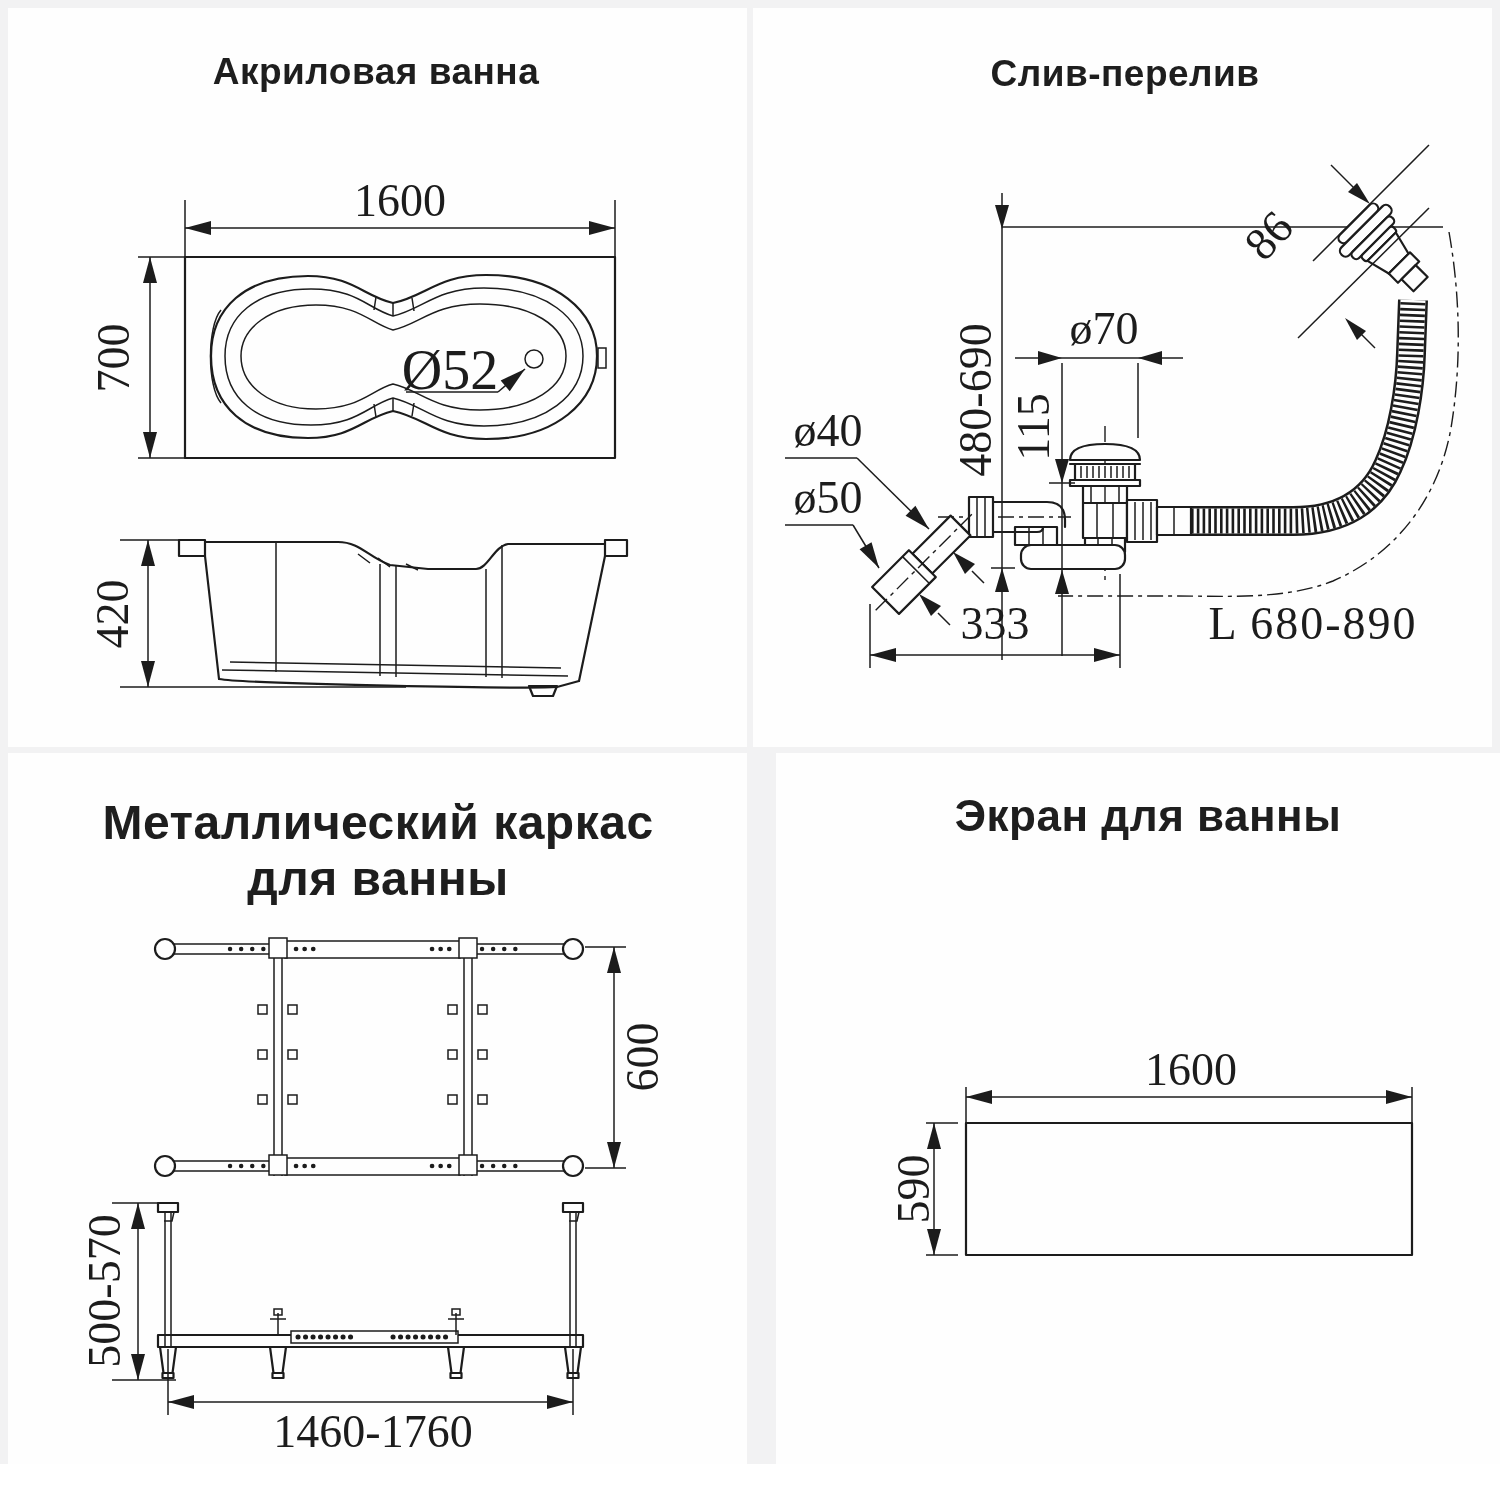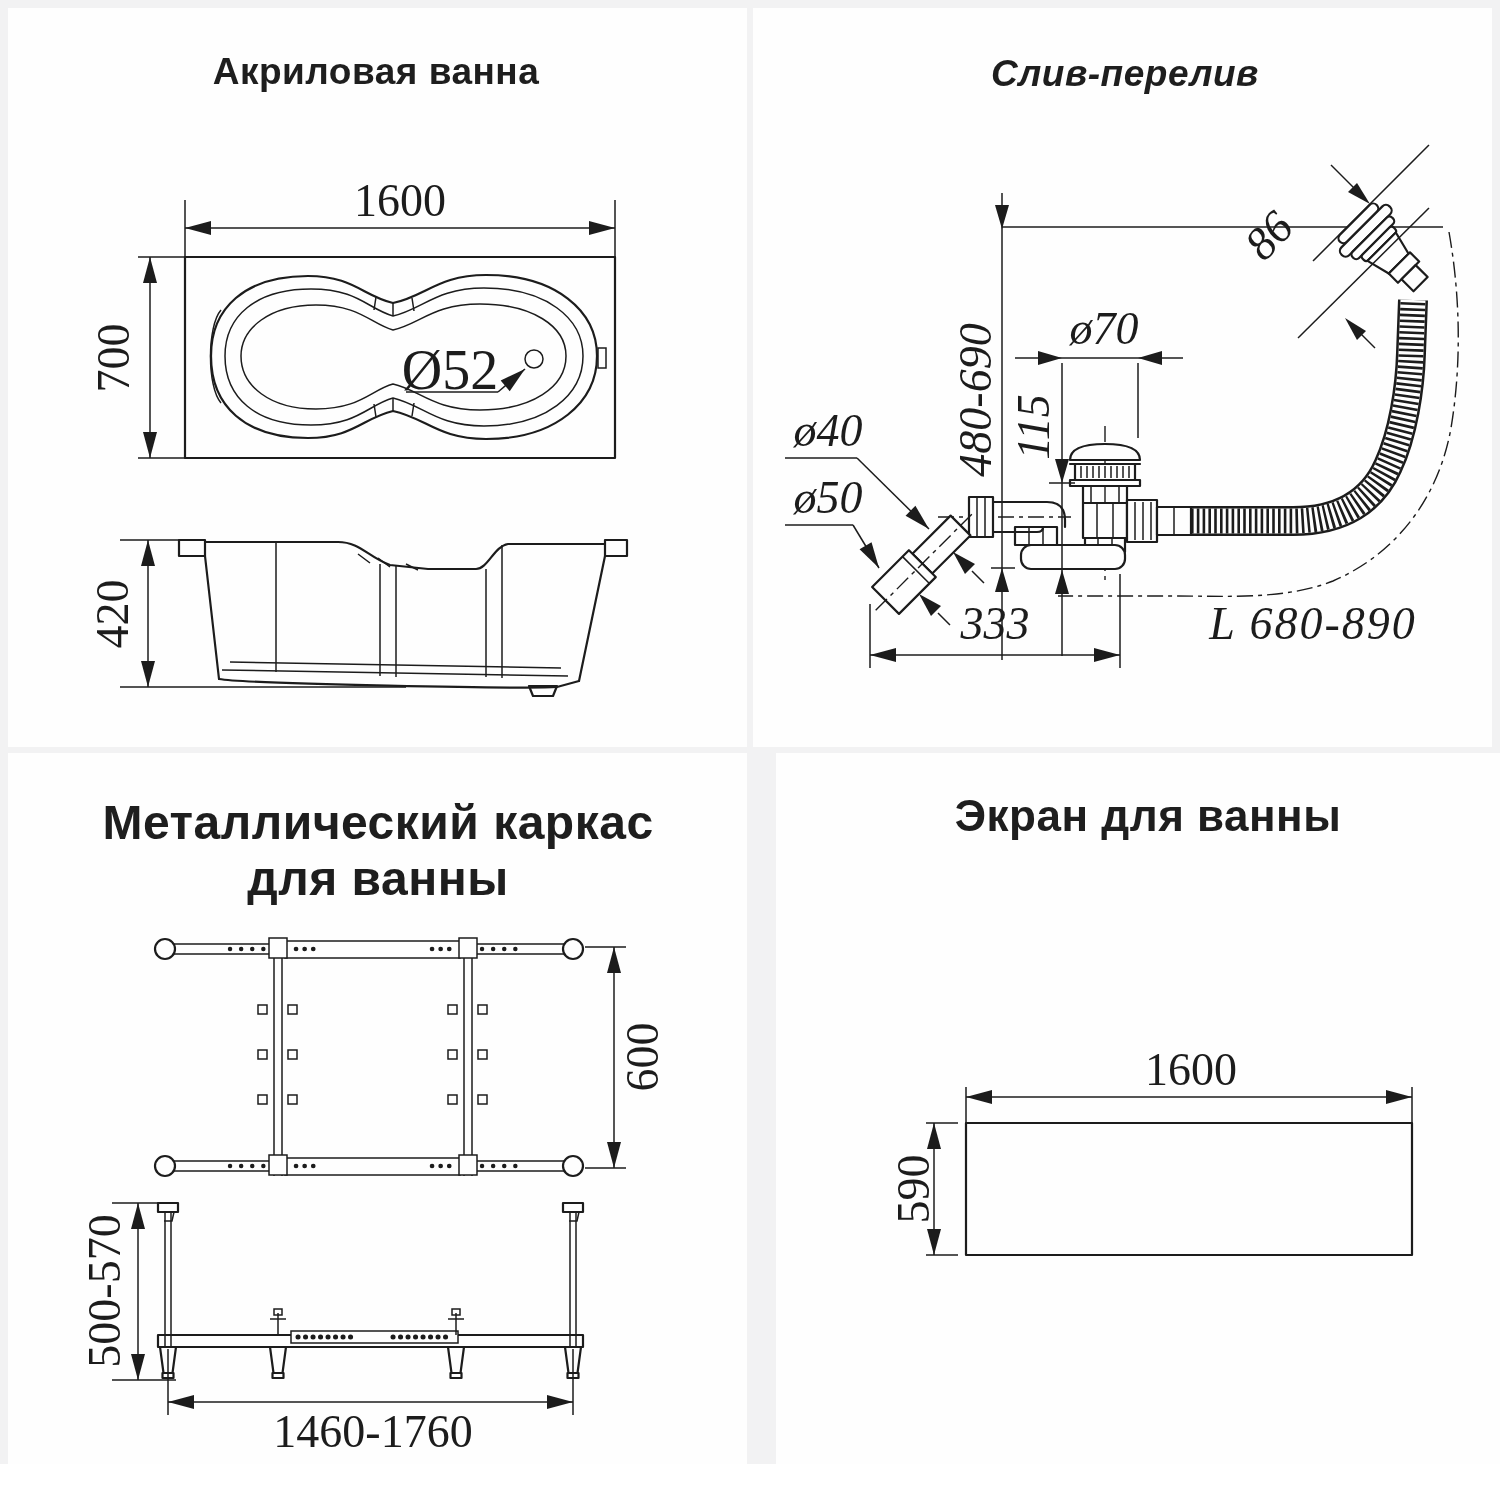--- a/index.html
+++ b/index.html
@@ -1,18 +1,18 @@
 <!DOCTYPE html>
 <html><head>
 <meta charset="utf-8">
 <style>
   html,body{margin:0;padding:0;}
   #stage{position:relative;width:1500px;height:1464px;background:#f2f2f3;font-family:"Liberation Sans",sans-serif;overflow:hidden;}
   .panel{position:absolute;width:739px;height:739px;background:#fefefe;}
-  #p1{left:8px;top:8px;} #p2{left:753px;top:8px;font-style:italic;} #p3{left:8px;top:753px;} #p4{left:776px;top:753px;}
+  #p1{left:8px;top:8px;} #p2{left:753px;top:8px;} #p3{left:8px;top:753px;} #p4{left:776px;top:753px;}
   svg{display:block;width:100%;height:100%;}
   .ln{stroke:#1c1c1c;stroke-width:2.2;fill:none;stroke-linecap:round;stroke-linejoin:round;}
   .thin{stroke:#1c1c1c;stroke-width:1.5;fill:none;}
   .dd{stroke:#1c1c1c;stroke-width:1.4;fill:none;stroke-dasharray:16 5 4 5;}
   .fillw{fill:#fefefe;}
   .arr{fill:#1c1c1c;stroke:none;}
   .dim{font-family:"Liberation Serif",serif;font-size:46px;fill:#1c1c1c;text-anchor:middle;}
   .dimBig{font-family:"Liberation Serif",serif;font-size:56px;fill:#1c1c1c;text-anchor:middle;}
   .ttl{font-weight:700;fill:#1e1e1e;text-anchor:middle;letter-spacing:.5px;}
   .t36{font-size:37px;} .t44{font-size:44px;} .t48{font-size:48px;}

